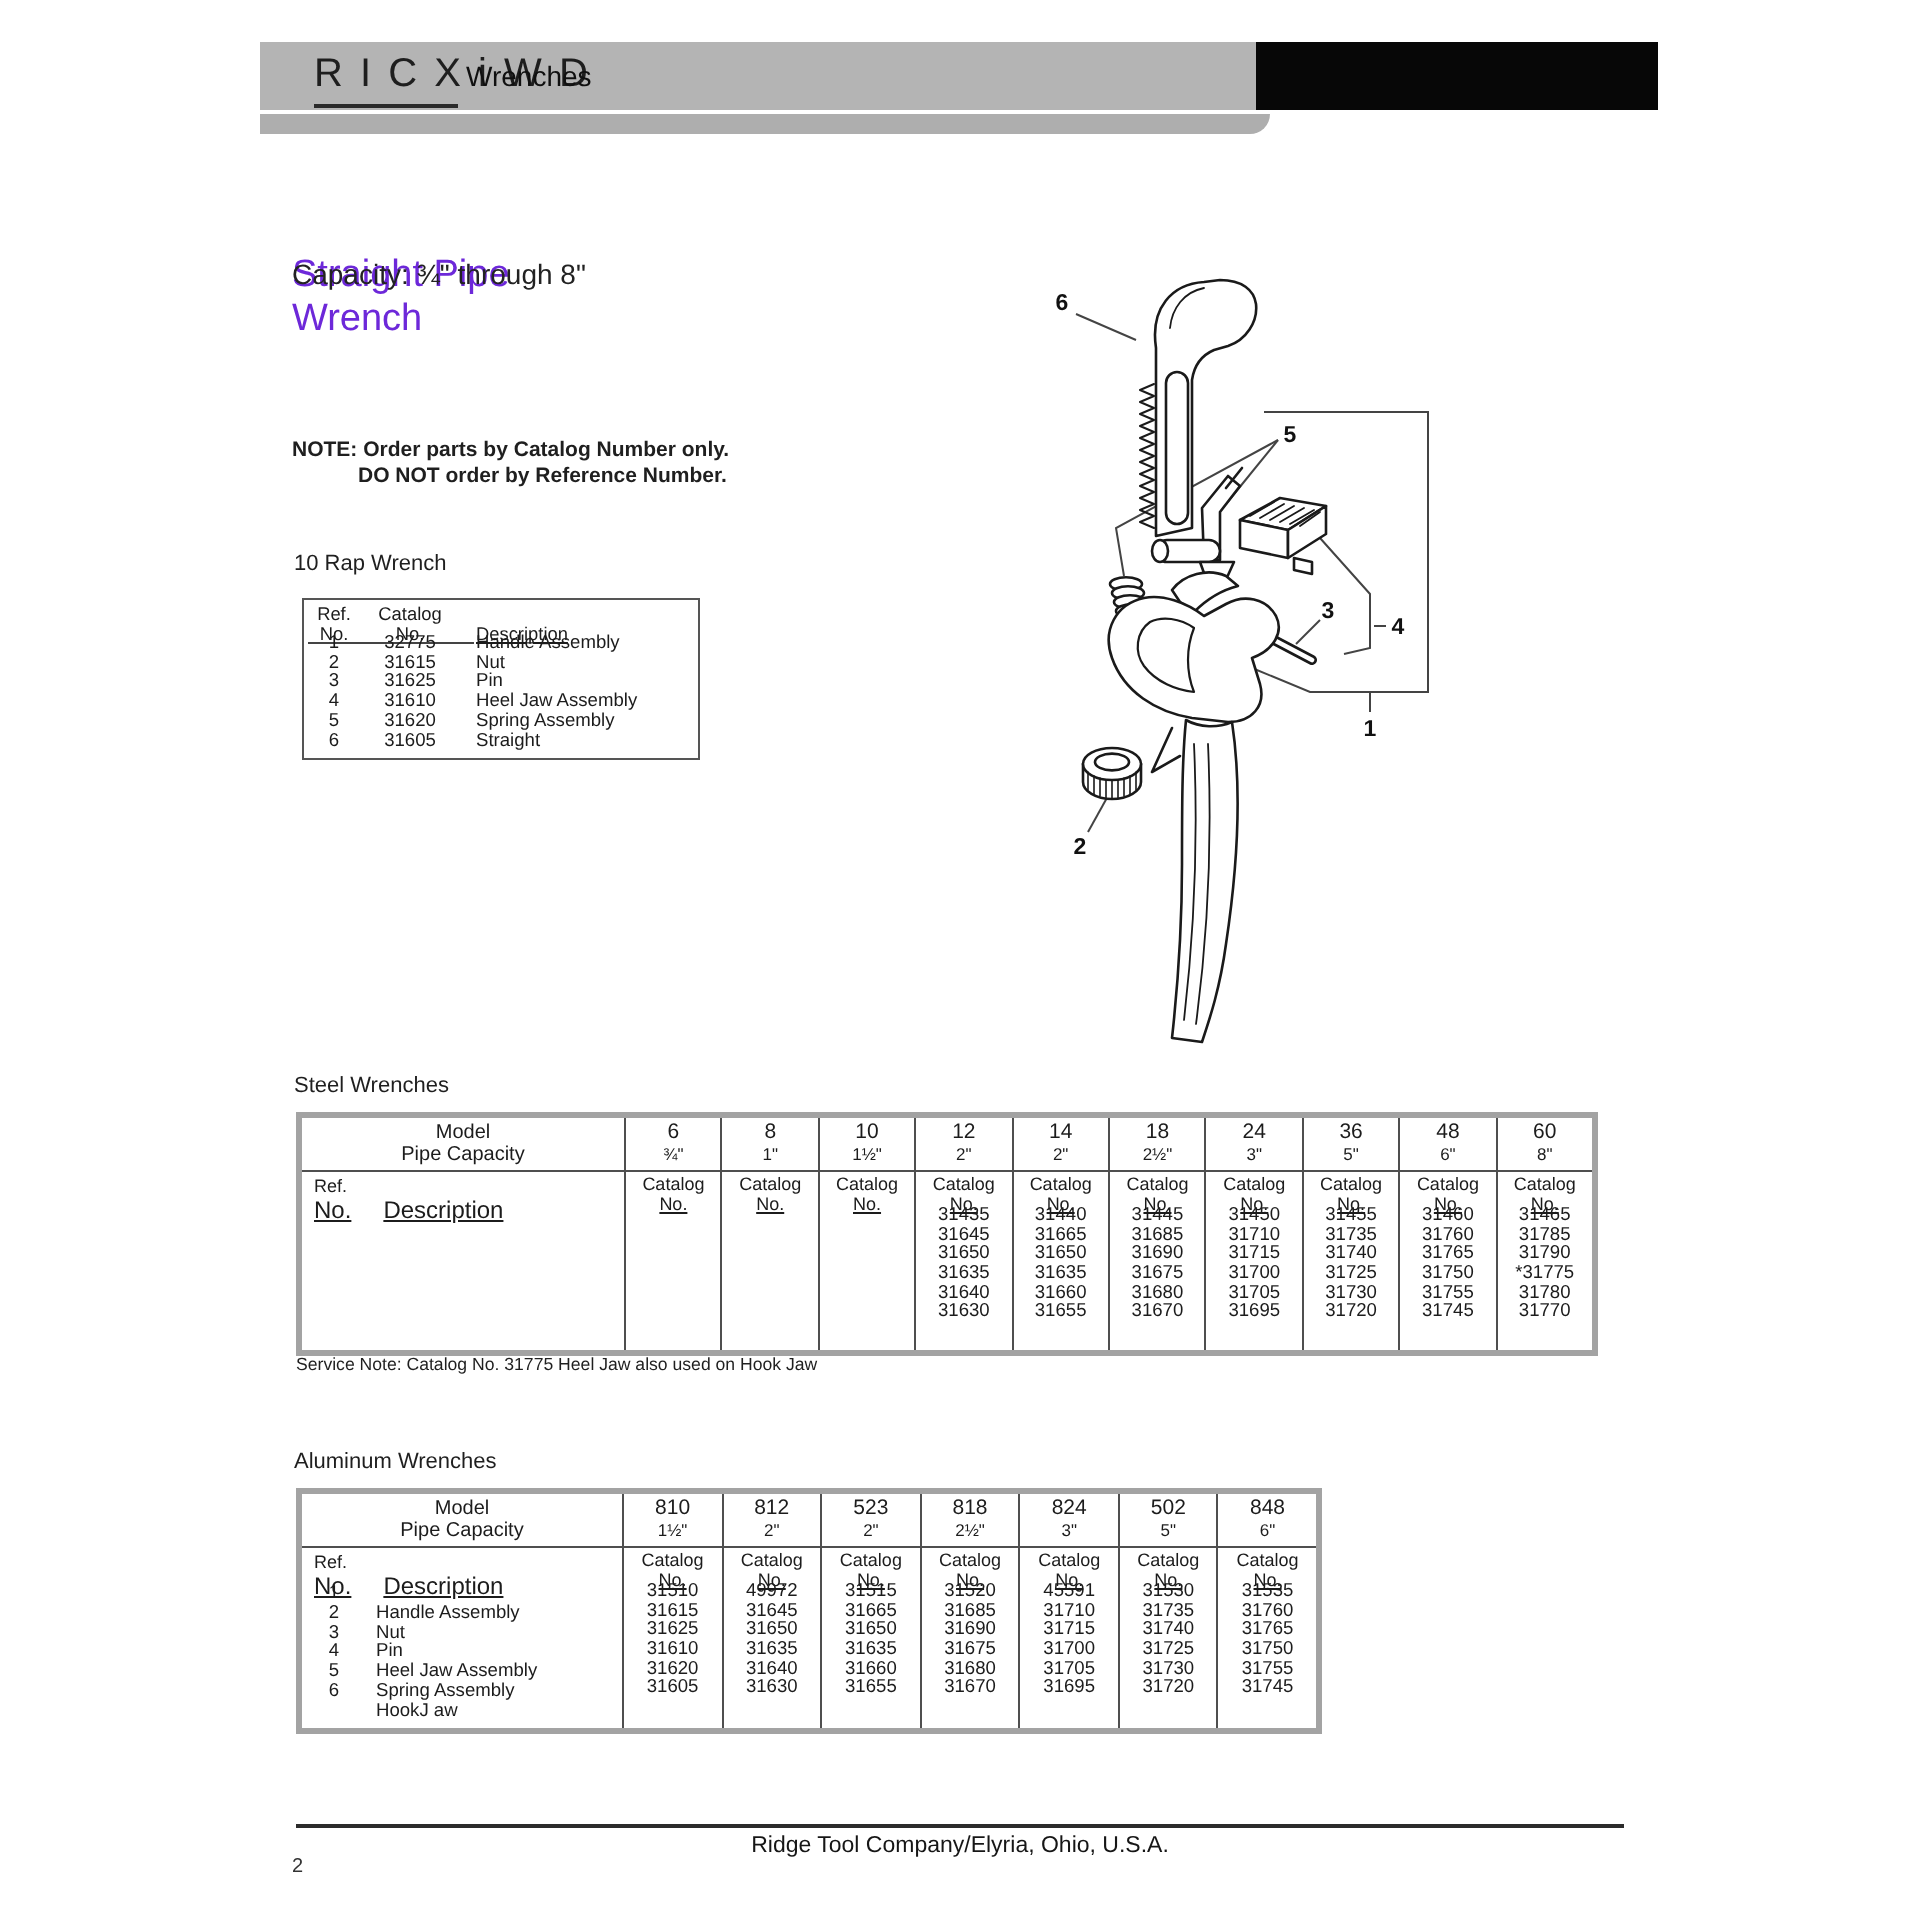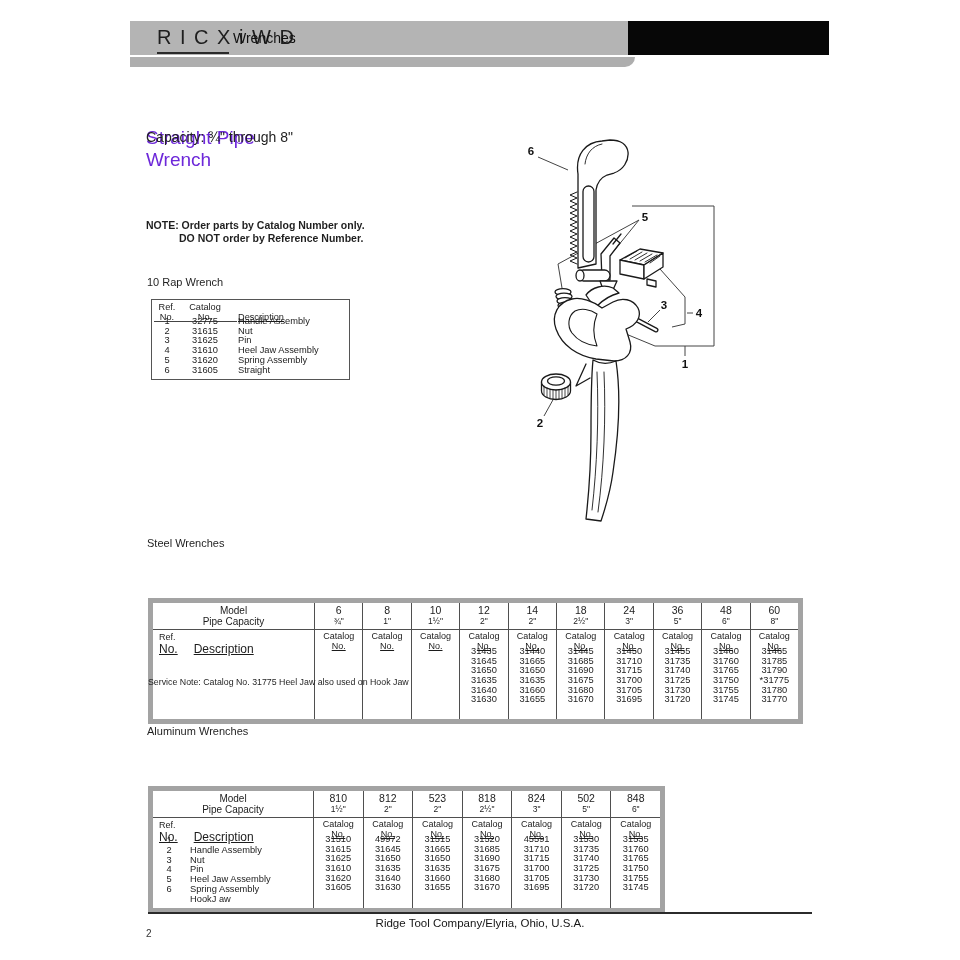--- a/index.html
+++ b/index.html
@@ -24,21 +24,21 @@
   .rap-h{display:flex;font-size:9.2px;line-height:9.5px;}
   .rap-h.first{padding-top:3px;}
   .rw-ref{width:30px;text-align:center;flex:0 0 auto;}
   .rw-cat{width:46px;text-align:center;flex:0 0 auto;}
   .rw-desc{padding-left:10px;flex:1;text-align:left;}
   .u{text-decoration:underline;text-underline-offset:1px;}
   .rap-rule{position:absolute;left:2px;top:21px;width:83px;height:1px;background:#444;}
   .rap-rows{position:absolute;left:0;top:17px;right:0;}
   .rap-row{display:flex;font-size:9.3px;line-height:9.7px;}
   
-  .wr-table{position:absolute;border:5px solid #a3a3a3;background:#fff;margin-top:42px;}
+  .wr-table{position:absolute;border:3px solid #a3a3a3;background:#fff;}
   .steel-table{left:148px;top:556px;width:645px;}
   .alu-table{left:148px;top:744px;width:507px;}
   .wr-head{display:flex;height:26px;}
   .wr-body{display:flex;border-top:1px solid #4f4f4f;position:relative;}
   .steel-table .wr-body{height:89px;}
   .alu-table .wr-body{height:90px;}
   .model-cell{flex:0 0 auto;position:relative;text-align:center;}
   .steel-table .model-cell{width:161px;}
   .alu-table .model-cell{width:160px;}
   .mh{font-size:10px;line-height:11px;}

